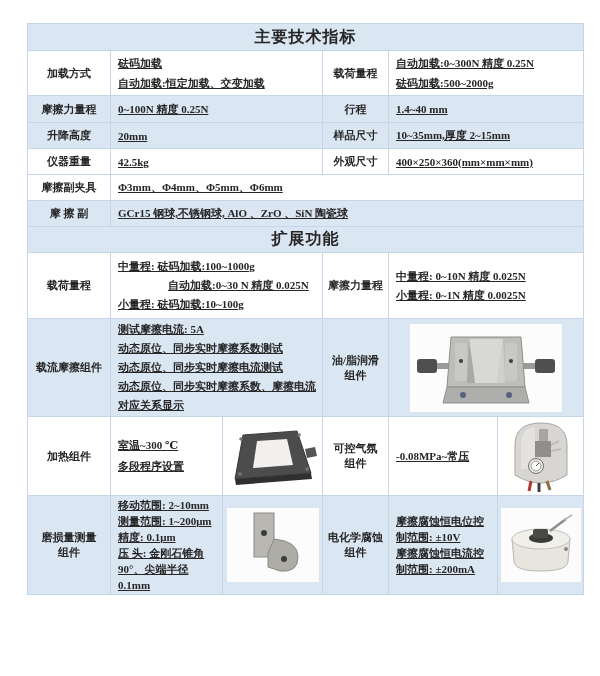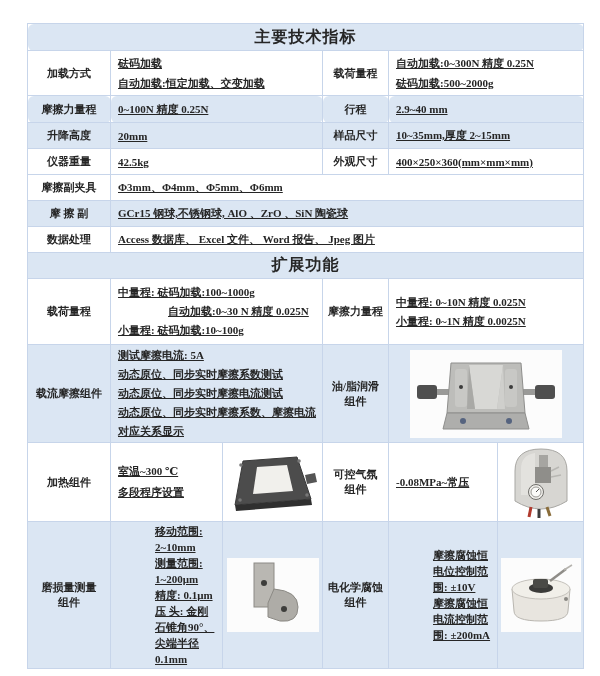--- a/index.html
+++ b/index.html
@@ -18,23 +18,23 @@
     vertical-align:middle; overflow:hidden;
   }
   tr.blue td { background:#dbe6f3; }
   td.sect { background:#dbe6f3; font-size:16px; letter-spacing:1px; text-align:center; }
   td.lbl { text-align:center; white-space:pre-line; line-height:15px; }
   td.val { text-align:left; padding-left:7px;text-decoration:underline; }
   td.val div { line-height:18px; }
   td.val.lh20 div { line-height:20px; }
   td.val.lh19 div { line-height:19px; }
   td.val.lh21 div { line-height:21px; }
-  td.val.lh16 div { line-height:16px;margin-left:37px; }
+  td.val.lh16 div { line-height:16px; }
   .indent { padding-left:50px; }
-  tr.h27 td { height:27px;border-radius:6px; } tr.h45 td { height:45px; }
+  tr.h27 td { height:27px; } tr.h45 td { height:45px; }
   tr.h26 td { height:26px; } tr.h24 td { height:26px; }
   tr.h66 td { height:66px; } tr.h103 td { height:96px; }
   tr.h78 td { height:78px; } tr.h81 td { height:81px; }
   td.img { text-align:center; padding:2px; }
   .photo {
     background:#fcfcfc; display:flex; align-items:center; justify-content:center;
     margin:0 auto;
   }
   .photo-oil  { width:152px; height:88px; }
   .photo-wear { width:92px;  height:74px; }
@@ -70,21 +70,21 @@
         <td class="val lh20" colspan="2">
           <div>自动加载:0~300N  精度 0.25N</div>
           <div>砝码加载:500~2000g</div>
         </td>
       </tr>
 
       <tr class="h27 blue">
         <td class="lbl">摩擦力量程</td>
         <td class="val" colspan="2">0~100N  精度 0.25N</td>
         <td class="lbl">行程</td>
-        <td class="val" colspan="2">2.9~40 mm</td>
+        <td class="val" colspan="2">1.4~40 mm</td>
       </tr>
 
 
       <tr class="h24 blue">
         <td class="lbl">升降高度</td>
         <td class="val" colspan="2">20mm</td>
         <td class="lbl">样品尺寸</td>
         <td class="val" colspan="2">10~35mm,厚度 2~15mm</td>
       </tr>
 
@@ -99,24 +99,20 @@
       <tr class="h26">
         <td class="lbl">摩擦副夹具</td>
         <td class="val" colspan="5">Φ3mm、Φ4mm、Φ5mm、Φ6mm</td>
       </tr>
 
       <tr class="h26 blue">
         <td class="lbl">摩 擦 副</td>
         <td class="val" colspan="5">GCr15 钢球,不锈钢球, AlO 、ZrO 、SiN 陶瓷球</td>
       </tr>
 
-      <tr class="h26">
-        <td class="lbl">数据处理</td>
-        <td class="val" colspan="5">Access 数据库、 Excel 文件、 Word 报告、 Jpeg 图片</td>
-      </tr>
 
       <tr class="h26">
         <td class="sect" colspan="6">扩展功能</td>
       </tr>
 
       <tr class="h66">
         <td class="lbl">载荷量程</td>
         <td class="val lh19" colspan="2">
           <div>中量程: 砝码加载:100~1000g</div>
           <div class="indent">自动加载:0~30 N  精度 0.025N</div>

